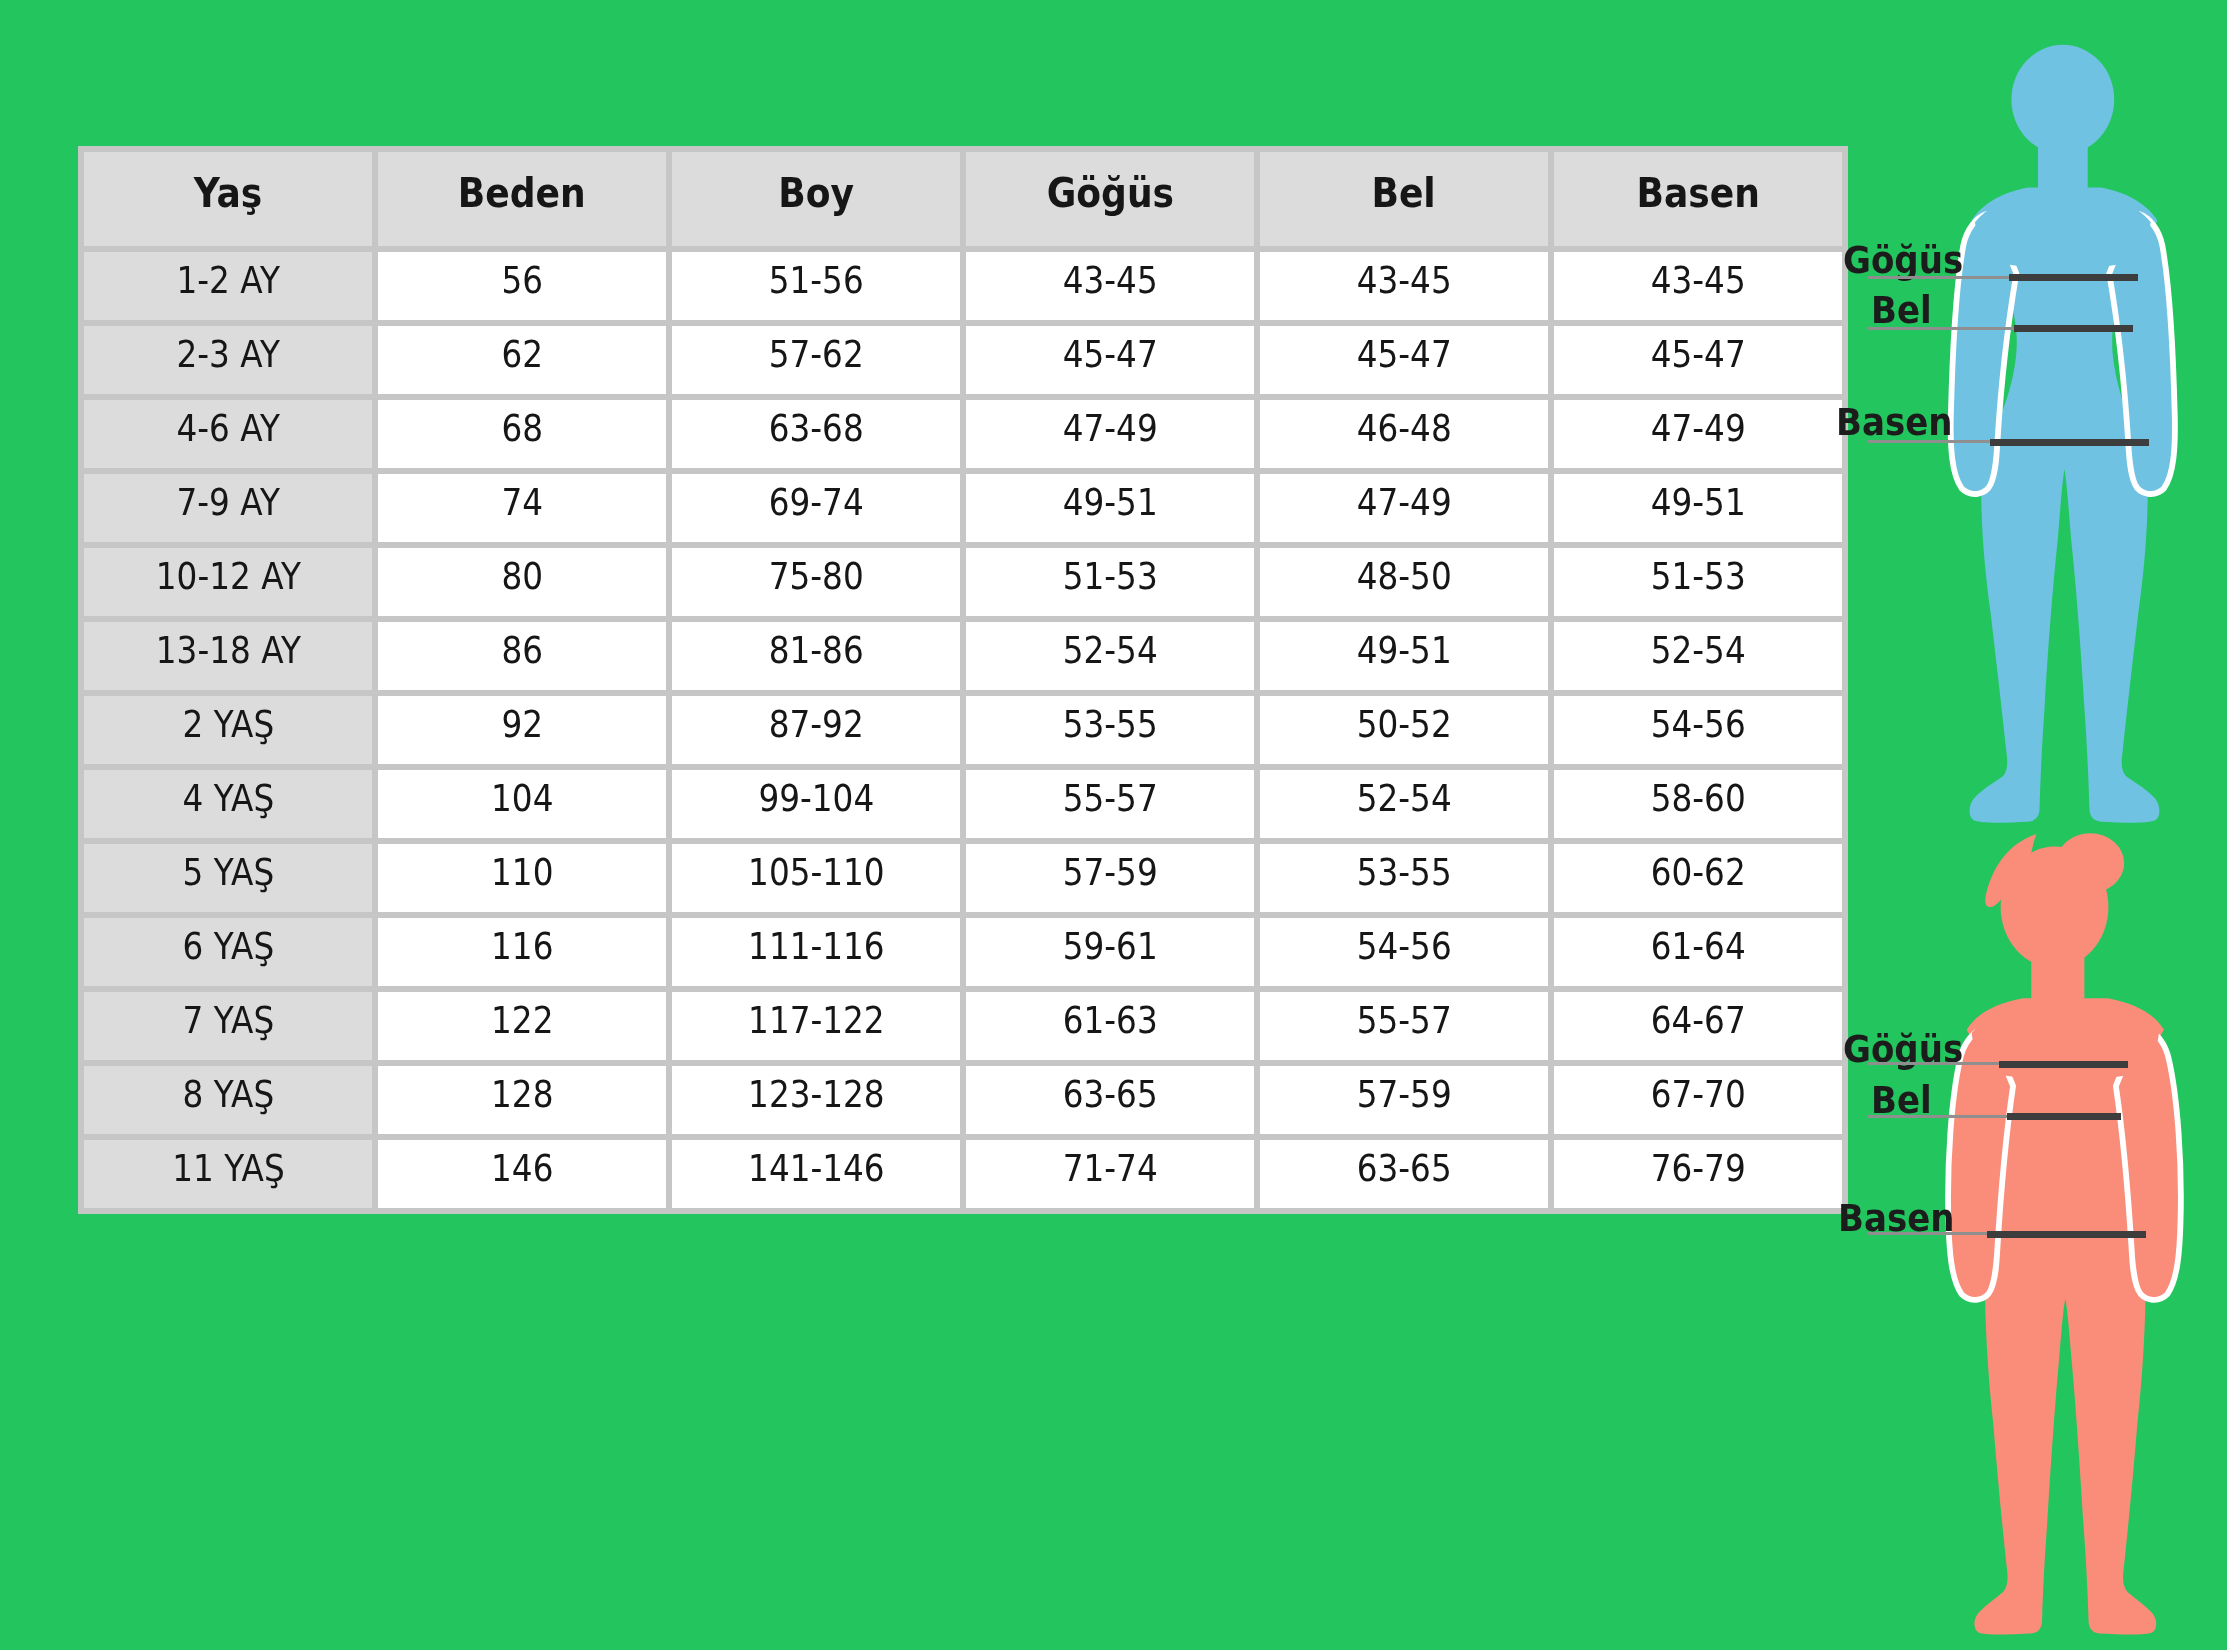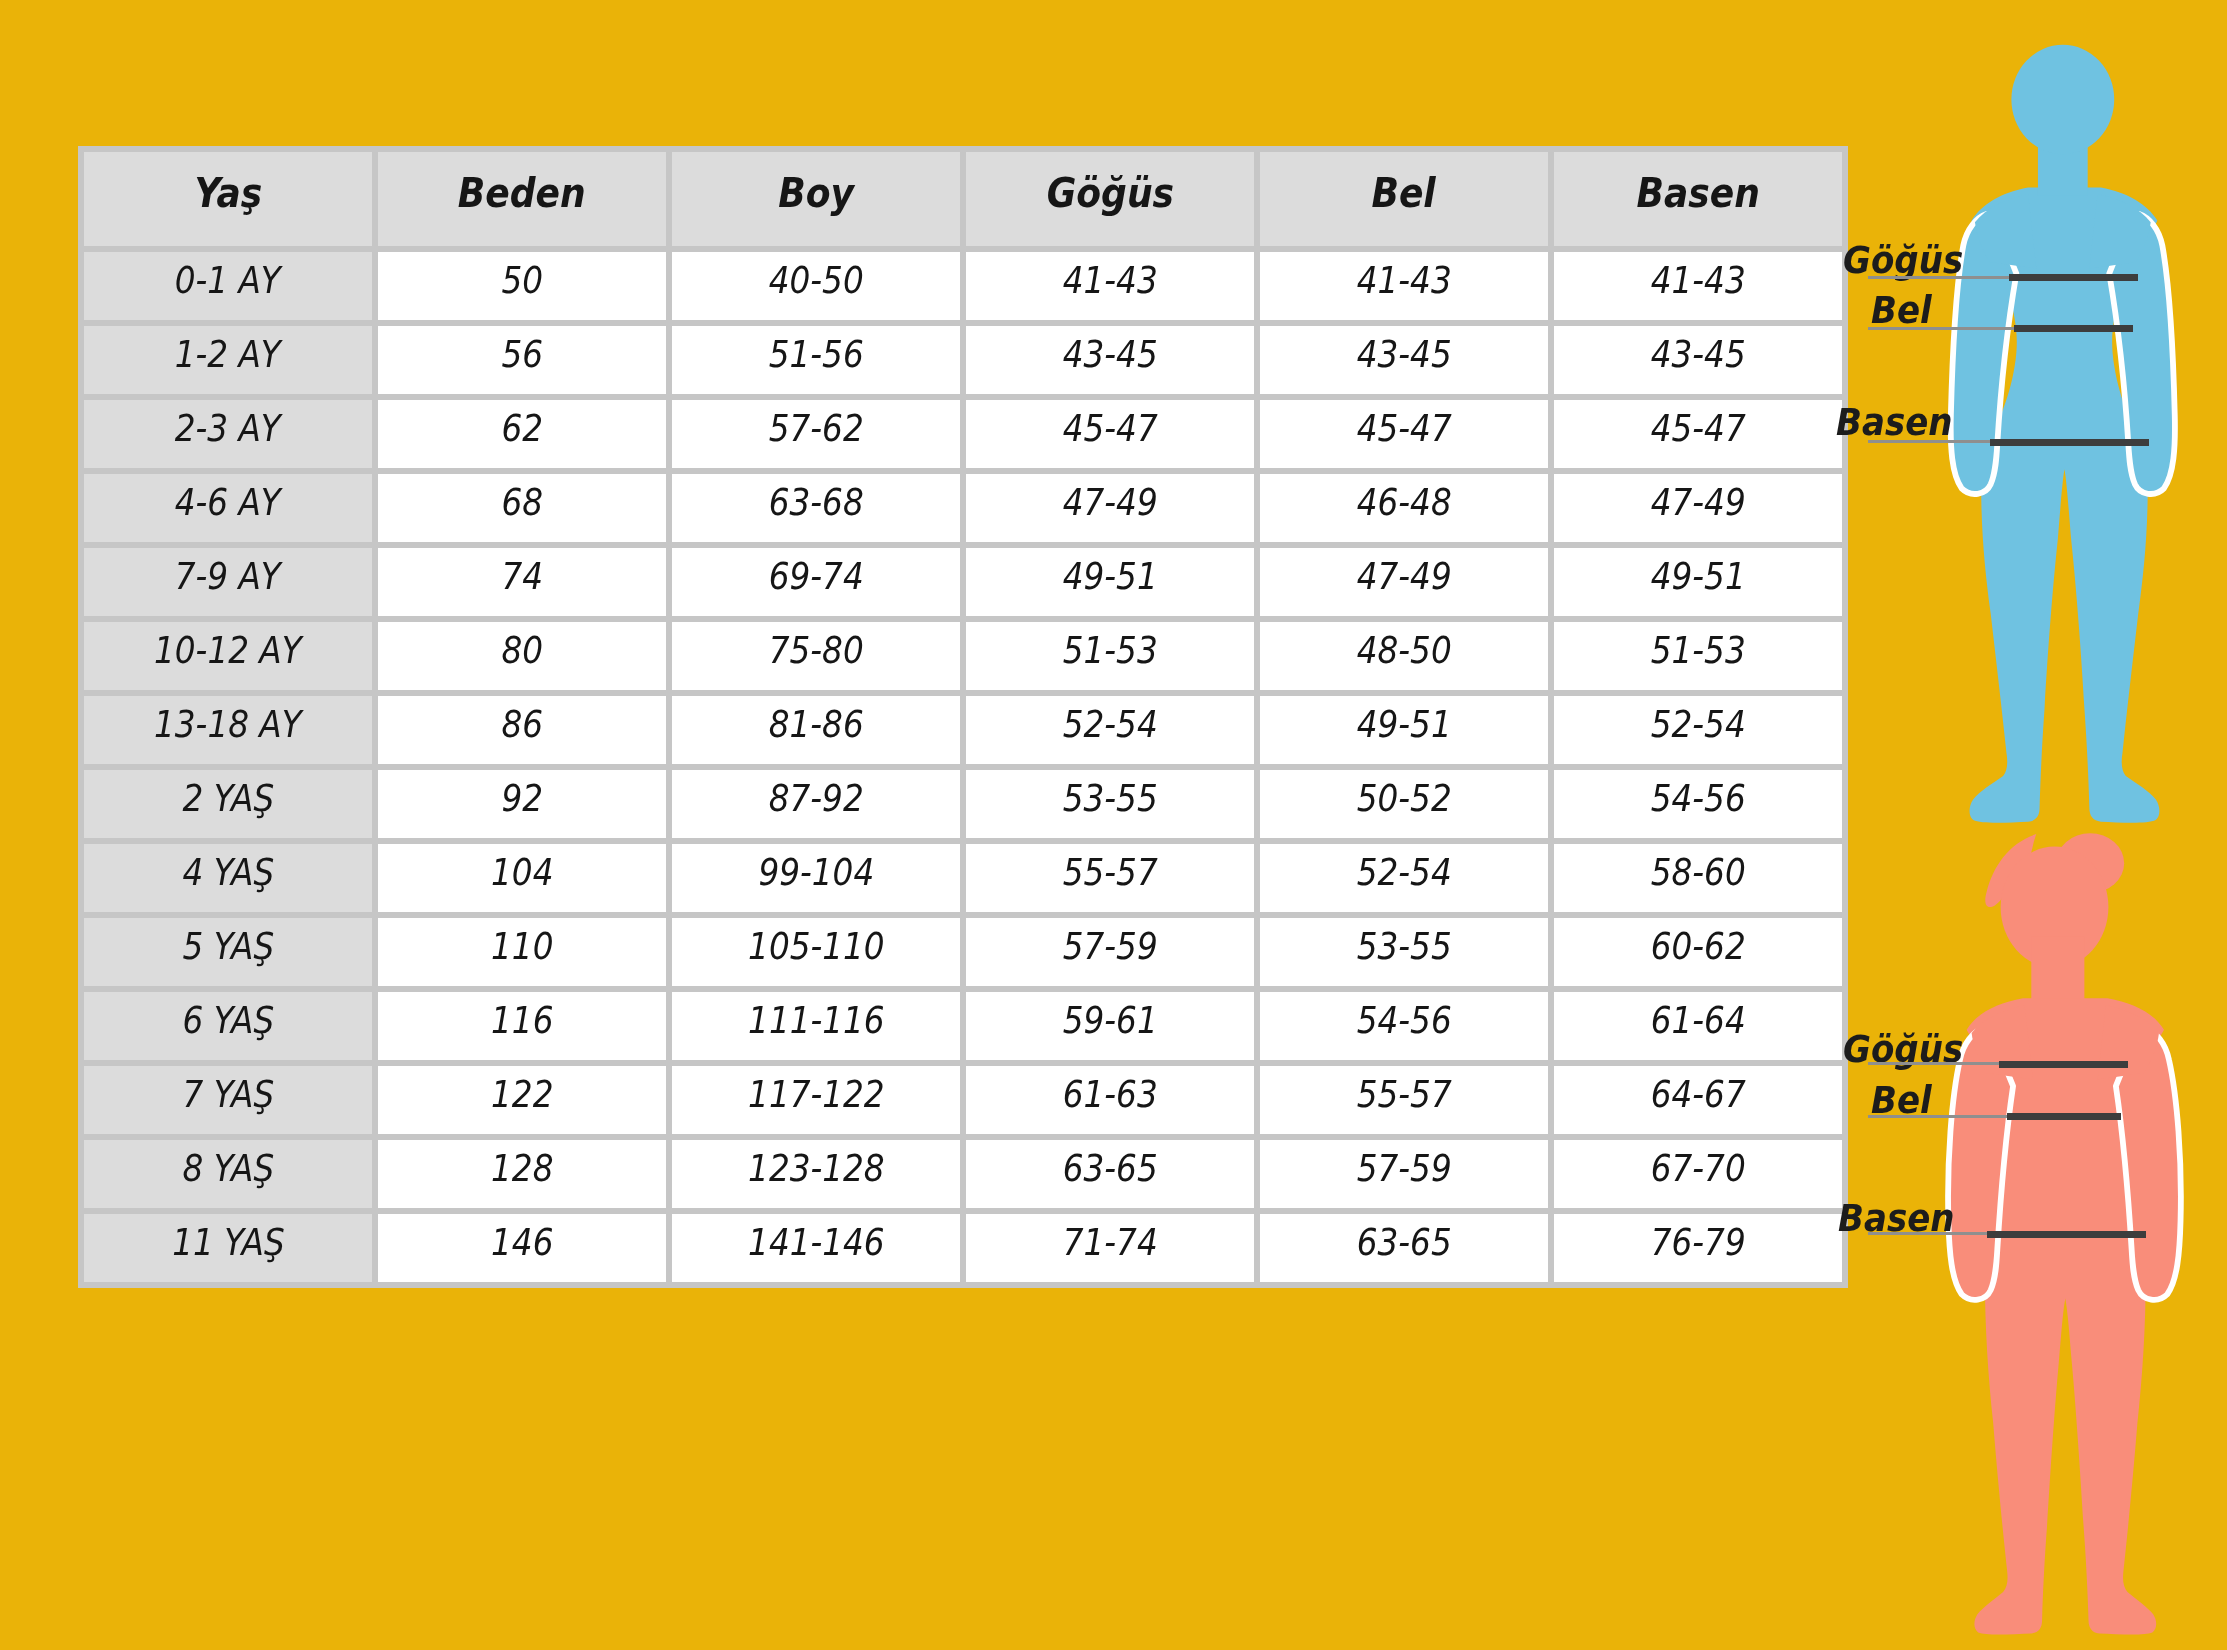--- a/index.html
+++ b/index.html
@@ -1,17 +1,17 @@
 <!DOCTYPE html>
 <html style="font-size:13.3px"><head>
 <meta charset="utf-8">
 <style>
   html,body{margin:0;padding:0;background:#ffffff;}
   body{width:2227px;height:1650px;font-family:"DejaVu Sans","Liberation Sans",sans-serif;}
-  .stage{position:relative;width:2227px;height:1650px;overflow:hidden;background:#eab308;font-style:italic;}
+  .stage{position:relative;width:2227px;height:1650px;overflow:hidden;background:#22c55e;}
 
   
   table.size{position:absolute;left:78px;top:146px;width:1770px;border-collapse:collapse;table-layout:fixed;}
   th,td{border:6.6px solid #c6c6c6;text-align:center;vertical-align:middle;color:#161616;padding:0 0 11.6px 0;overflow:hidden;}
   thead tr{height:100px;}
   tbody tr{height:74px;}
   th{background:#dcdcdc;font-size:41px;font-weight:bold;}
   td{background:#ffffff;font-size:38px;font-weight:normal;}
   td.agecol{background:#dcdcdc;}
   .cx{display:inline-block;transform:scaleX(0.86);white-space:nowrap;}
@@ -43,28 +43,20 @@
       <tr>
         <th><span class="cx">Yaş</span></th>
         <th><span class="cx">Beden</span></th>
         <th><span class="cx">Boy</span></th>
         <th><span class="cx">Göğüs</span></th>
         <th><span class="cx">Bel</span></th>
         <th><span class="cx">Basen</span></th>
       </tr>
     </thead>
     <tbody>
-        <tr>
-          <td class="agecol"><span class="cx">0-1 AY</span></td>
-          <td><span class="cx">50</span></td>
-          <td><span class="cx">40-50</span></td>
-          <td><span class="cx">41-43</span></td>
-          <td><span class="cx">41-43</span></td>
-          <td><span class="cx">41-43</span></td>
-        </tr>
         <tr>
           <td class="agecol"><span class="cx">1-2 AY</span></td>
           <td><span class="cx">56</span></td>
           <td><span class="cx">51-56</span></td>
           <td><span class="cx">43-45</span></td>
           <td><span class="cx">43-45</span></td>
           <td><span class="cx">43-45</span></td>
         </tr>
         <tr>
           <td class="agecol"><span class="cx">2-3 AY</span></td>

